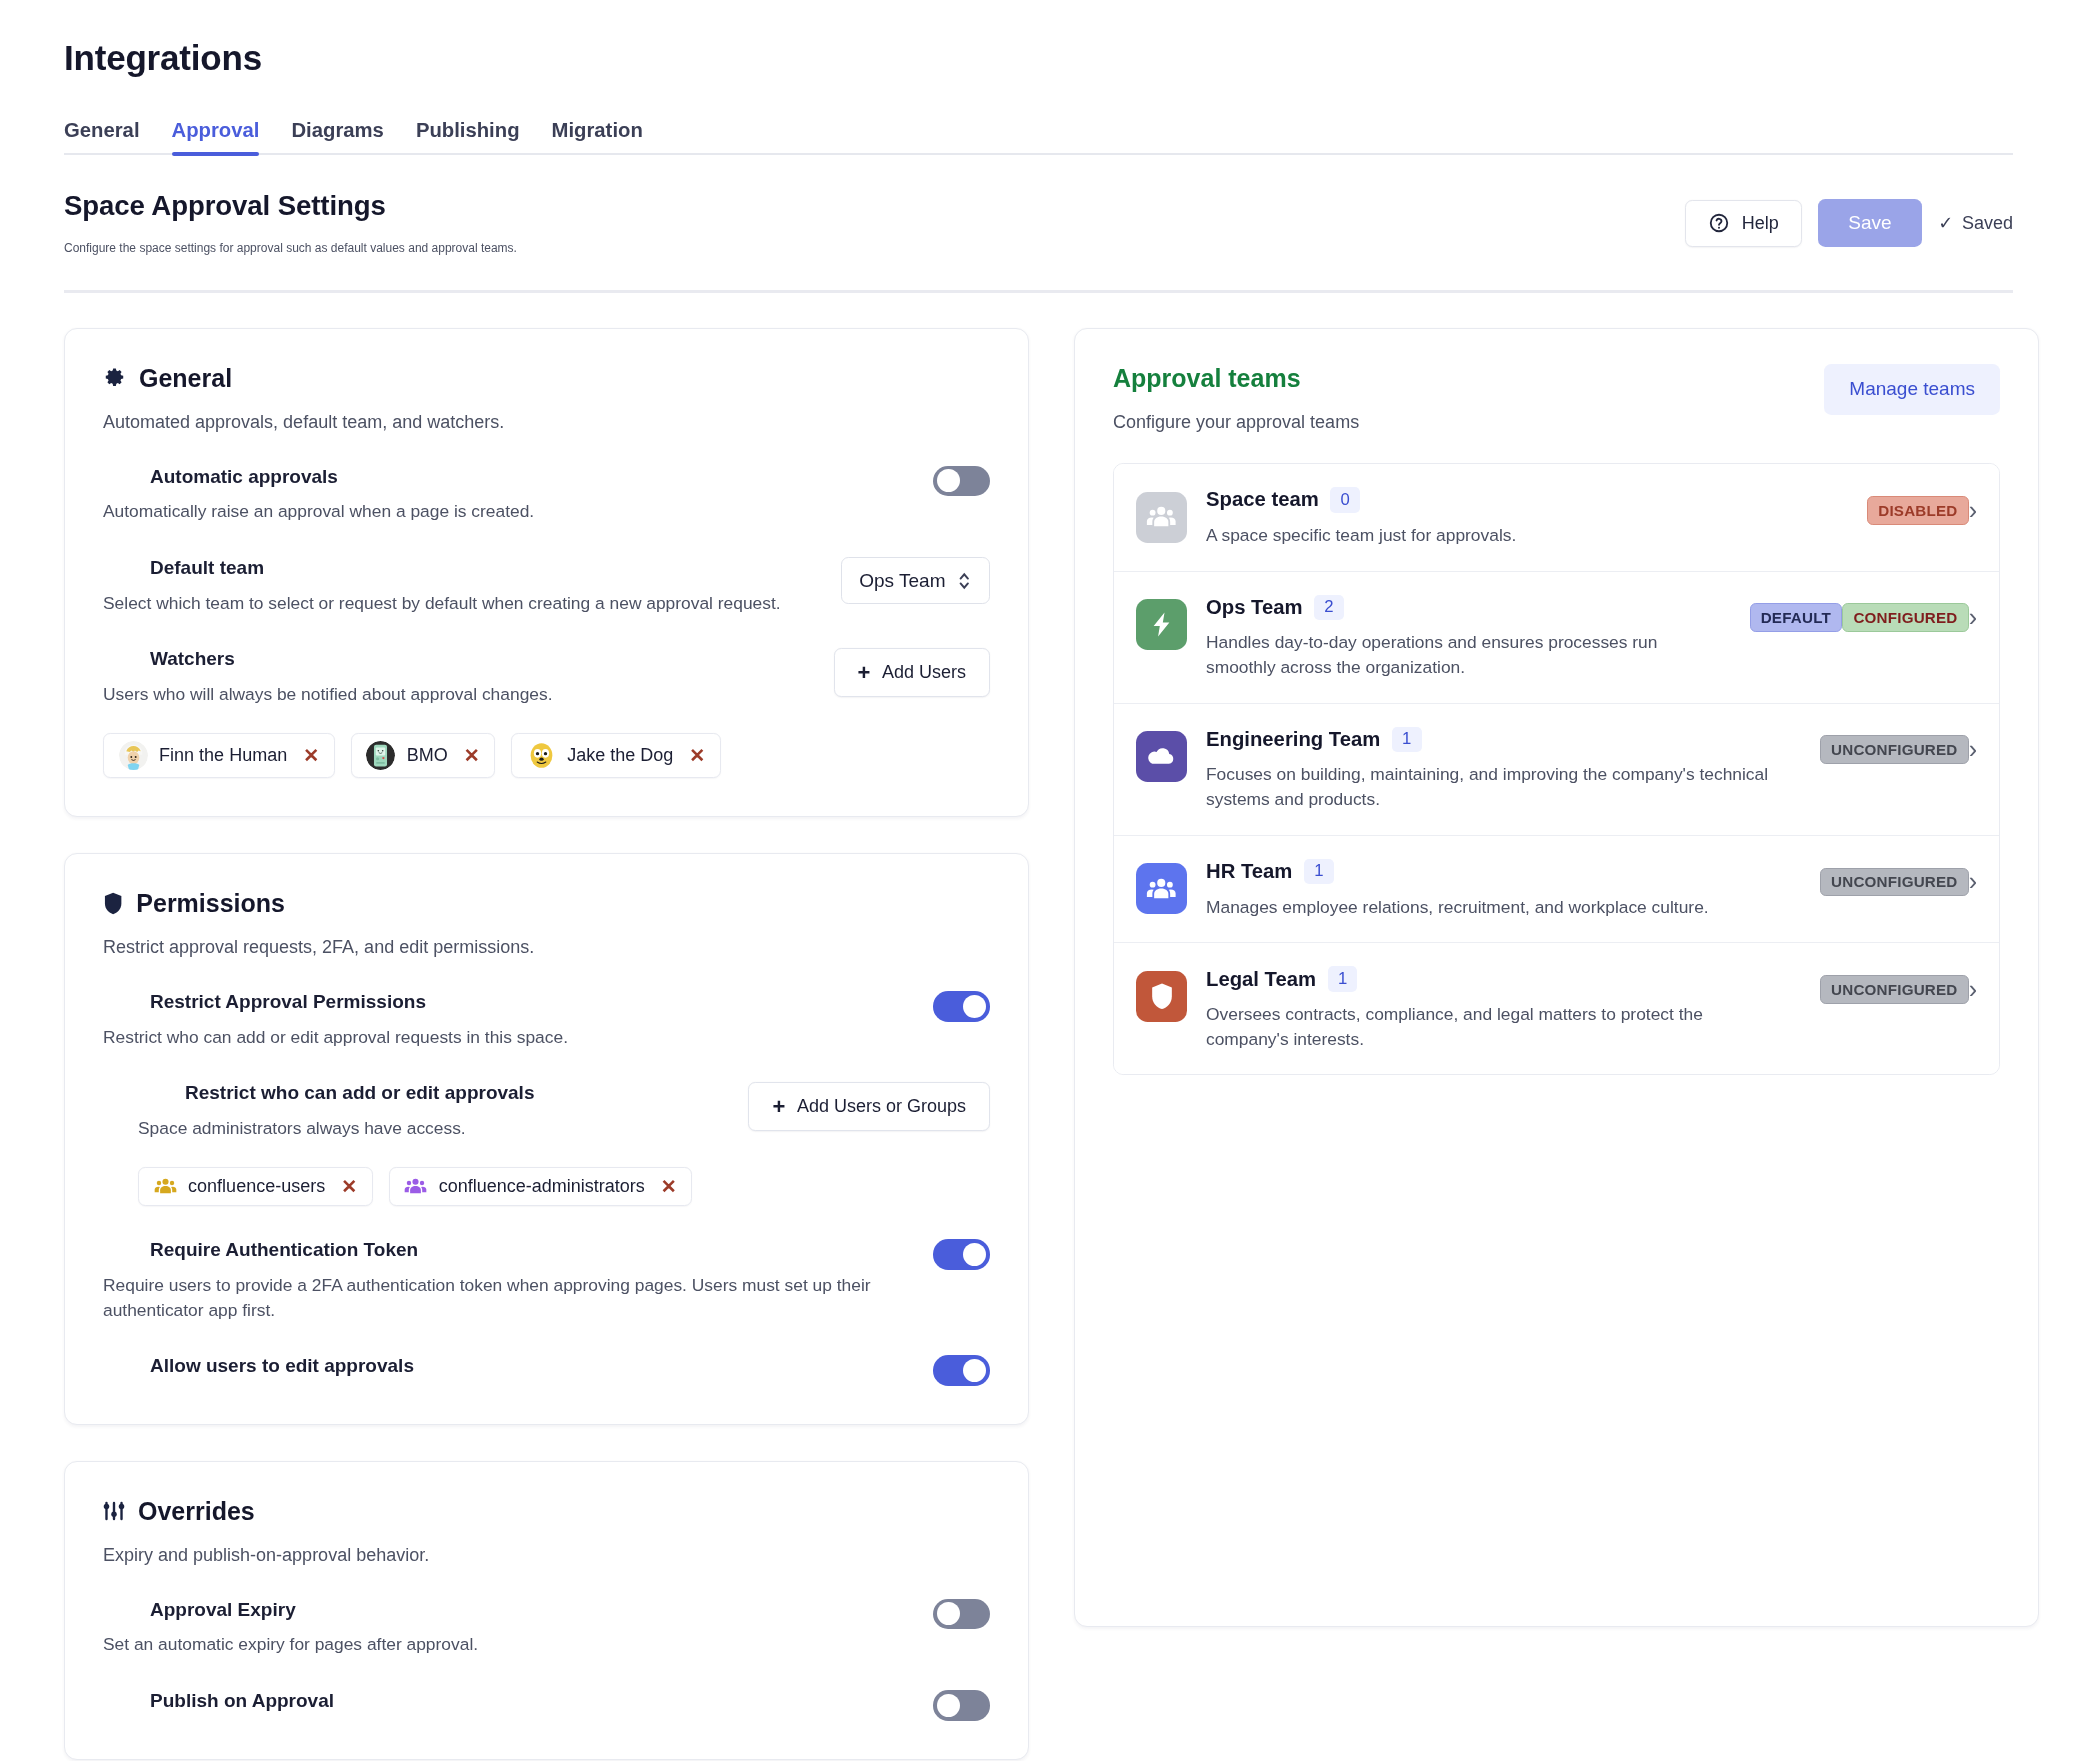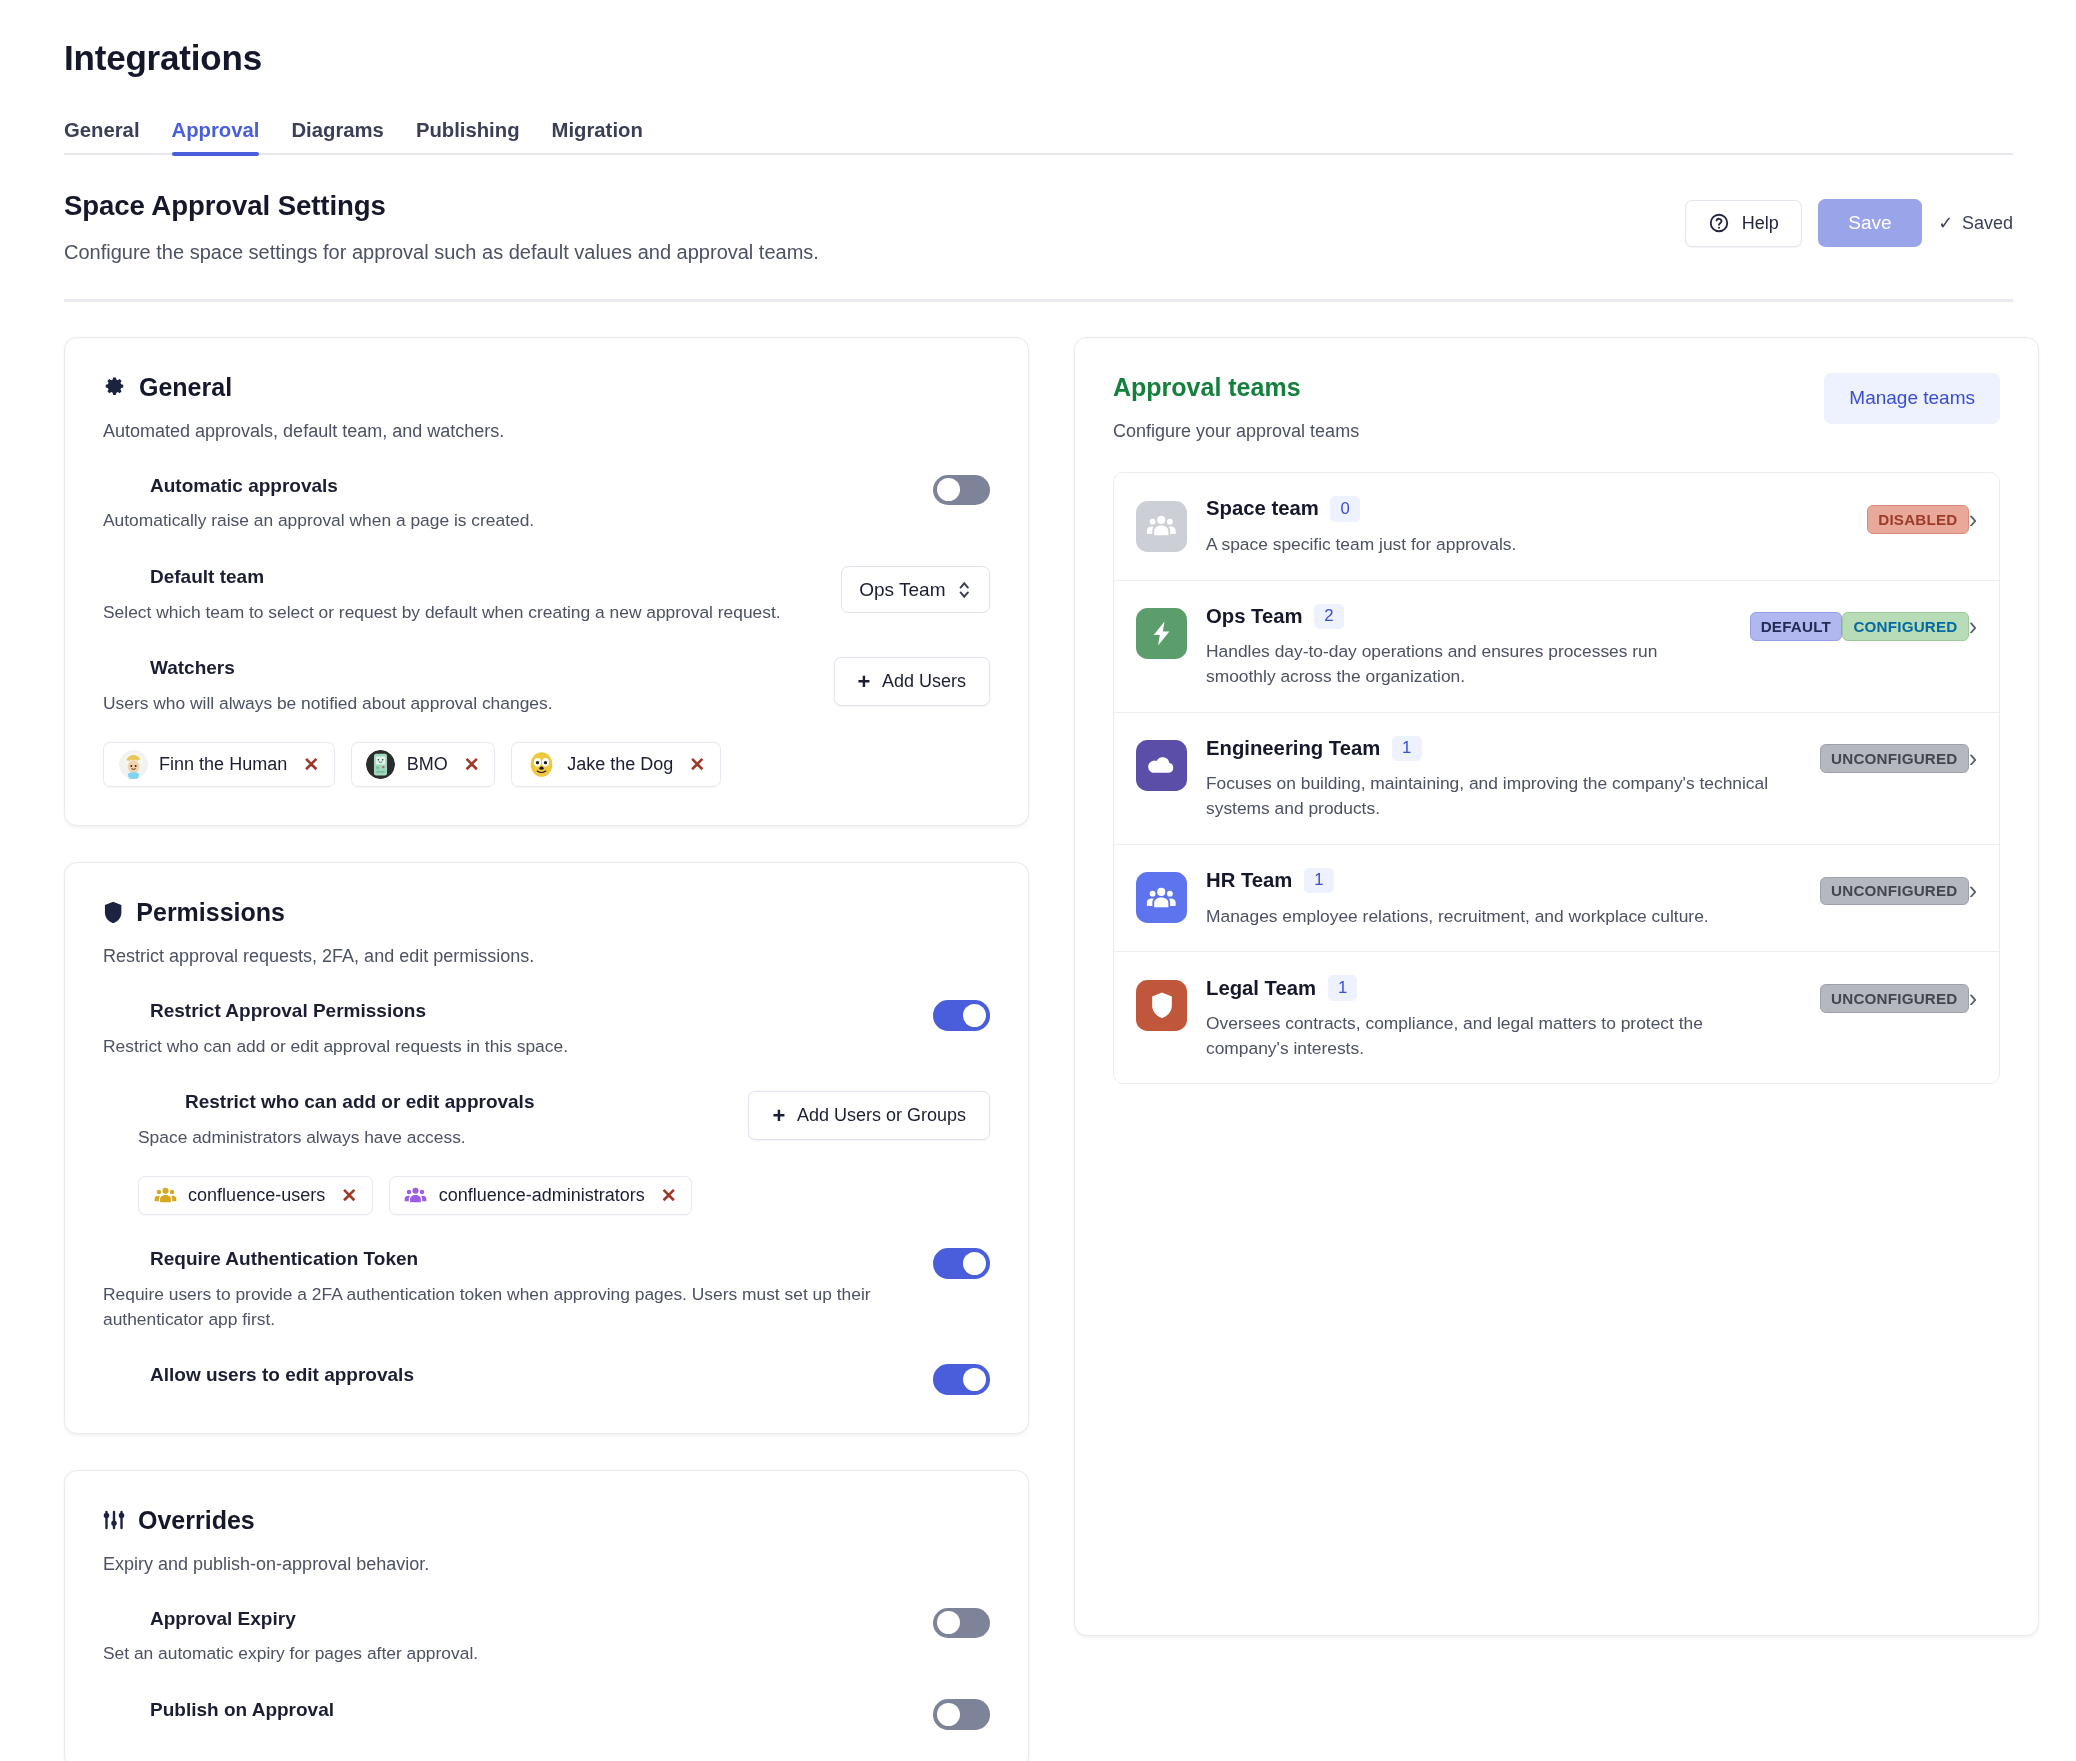--- a/index.html
+++ b/index.html
@@ -23,21 +23,21 @@
   .tab.active { color: #4a5ddb; }
   .tab.active::after {
     content: ""; position: absolute; left: 0; right: 0; bottom: -1.5px;
     height: 4.4px; background: #4a5ddb; border-radius: 2.2px;
   }
   .tabs-rule { height: 2.2px; background: #e6e8ee; margin-top: -1.5px; }
 
   
   .sub { display: flex; align-items: flex-start; justify-content: space-between; margin-top: 35px; }
   .sub-left h2 { font-size: 27.6px; font-weight: 700; color: #15172b; letter-spacing: -0.1px; }
-  .sub-left p { font-size: 20px; color: #4c5163; margin-top: 19px; }
+  .sub-left p { font-size: 12px; color: #4c5163; margin-top: 19px; }
   .sub-right { display: flex; align-items: center; gap: 16px; padding-top: 8.7px; }
   .btn-help {
     display: flex; align-items: center; gap: 11.6px;
     border: 1.5px solid #e3e5ec; background: #fff; border-radius: 7.3px;
     padding: 11.6px 22px; font-size: 18px; color: #22263c; cursor: pointer;
     box-shadow: 0 0.7px 1.5px rgba(20,22,40,.05);
   }
   .btn-save {
     background: #9aa4e8; color: #fff; border: none; border-radius: 7.3px;
     padding: 13px 30.5px; font-size: 19px; cursor: pointer; font-family: inherit;
@@ -127,21 +127,21 @@
   }
   .team-body { flex: 1; min-width: 0; }
   .team-title { display: flex; align-items: center; gap: 11.6px; }
   .team-name { font-size: 20.3px; font-weight: 600; color: #15172b; }
   .count { background: #eef1fe; color: #3a4ed0; font-size: 16.7px; border-radius: 5.1px; padding: 3.6px 10.2px; line-height: 1.1; }
   .team-desc { font-size: 17.4px; color: #4c5163; margin-top: 10.2px; line-height: 1.42; max-width: 566px; }
   .team-right { display: flex; align-items: center; gap: 0; margin-top: 8.7px; flex: 0 0 auto; }
   .badge { font-size: 15.2px; font-weight: 700; border-radius: 5.8px; padding: 5.8px 10.2px; letter-spacing: 0.2px; line-height: 1; white-space: nowrap; }
   .badge.disabled { background: #e8a99b; color: #9c3b29; border: 1.5px solid #d98a78; }
   .badge.default { background: #b0b8ef; color: #232a55; border: 1.5px solid #949ee7; }
-  .badge.configured { background: #b9dcb8; color: #0369a1; border: 1.5px solid #9bc99a; }
+  .badge.configured { background: #b9dcb8; color: #7f1d1d; border: 1.5px solid #9bc99a; }
   .badge.unconfigured { background: #b5b8bf; color: #43464f; border: 1.5px solid #9ea1aa; }
   .chev { font-size: 25px; color: #5b6070; line-height: 1; }
 
   .panel-card { min-height: 1299px; }
   svg { display: block; }
 </style>
 </head>
 <body>
 
 <div class="page">

